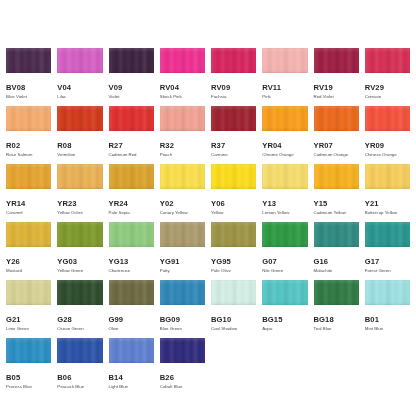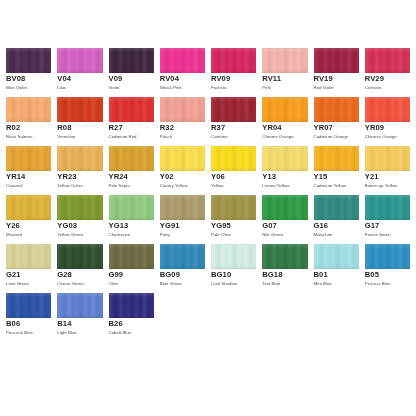--- a/index.html
+++ b/index.html
@@ -70,21 +70,21 @@
     background-image:
       linear-gradient(180deg, rgba(255,255,255,0.13) 0%, rgba(255,255,255,0.0) 16%, rgba(255,255,255,0.0) 84%, rgba(0,0,0,0.05) 100%);
     box-shadow: inset 0 0 0 0.5px rgba(0,0,0,0.06);
   }
   .swatch-code {
     font-size: 7.6px;
     font-weight: bold;
     color: #231f20;
     letter-spacing: 0.1px;
     line-height: 1;
-    margin-top: 2px;
+    margin-top: 11px;
     white-space: nowrap;
   }
   .swatch-name {
     font-size: 4.4px;
     font-weight: normal;
     color: #4d4d4f;
     line-height: 1;
     margin-top: 3px;
     white-space: nowrap;
   }
@@ -422,20 +422,29 @@
         <div class="swatch-chip">
           <div class="base" style="background-color: rgb(211, 238, 230);"></div>
           <div class="streaks"></div>
           <div class="edge"></div>
         </div>
         <div class="swatch-code">BG10</div>
         <div class="swatch-name">Cool Shadow</div>
       </div>
       <div class="swatch-cell">
         <div class="swatch-chip">
+          <div class="base" style="background-color: rgb(84, 196, 196);"></div>
+          <div class="streaks"></div>
+          <div class="edge"></div>
+        </div>
+        <div class="swatch-code">BG15</div>
+        <div class="swatch-name">Aqua</div>
+      </div>
+      <div class="swatch-cell">
+        <div class="swatch-chip">
           <div class="base" style="background-color: rgb(47, 122, 68);"></div>
           <div class="streaks"></div>
           <div class="edge"></div>
         </div>
         <div class="swatch-code">BG18</div>
         <div class="swatch-name">Teal Blue</div>
       </div>
       <div class="swatch-cell">
         <div class="swatch-chip">
           <div class="base" style="background-color: rgb(158, 224, 226);"></div>

